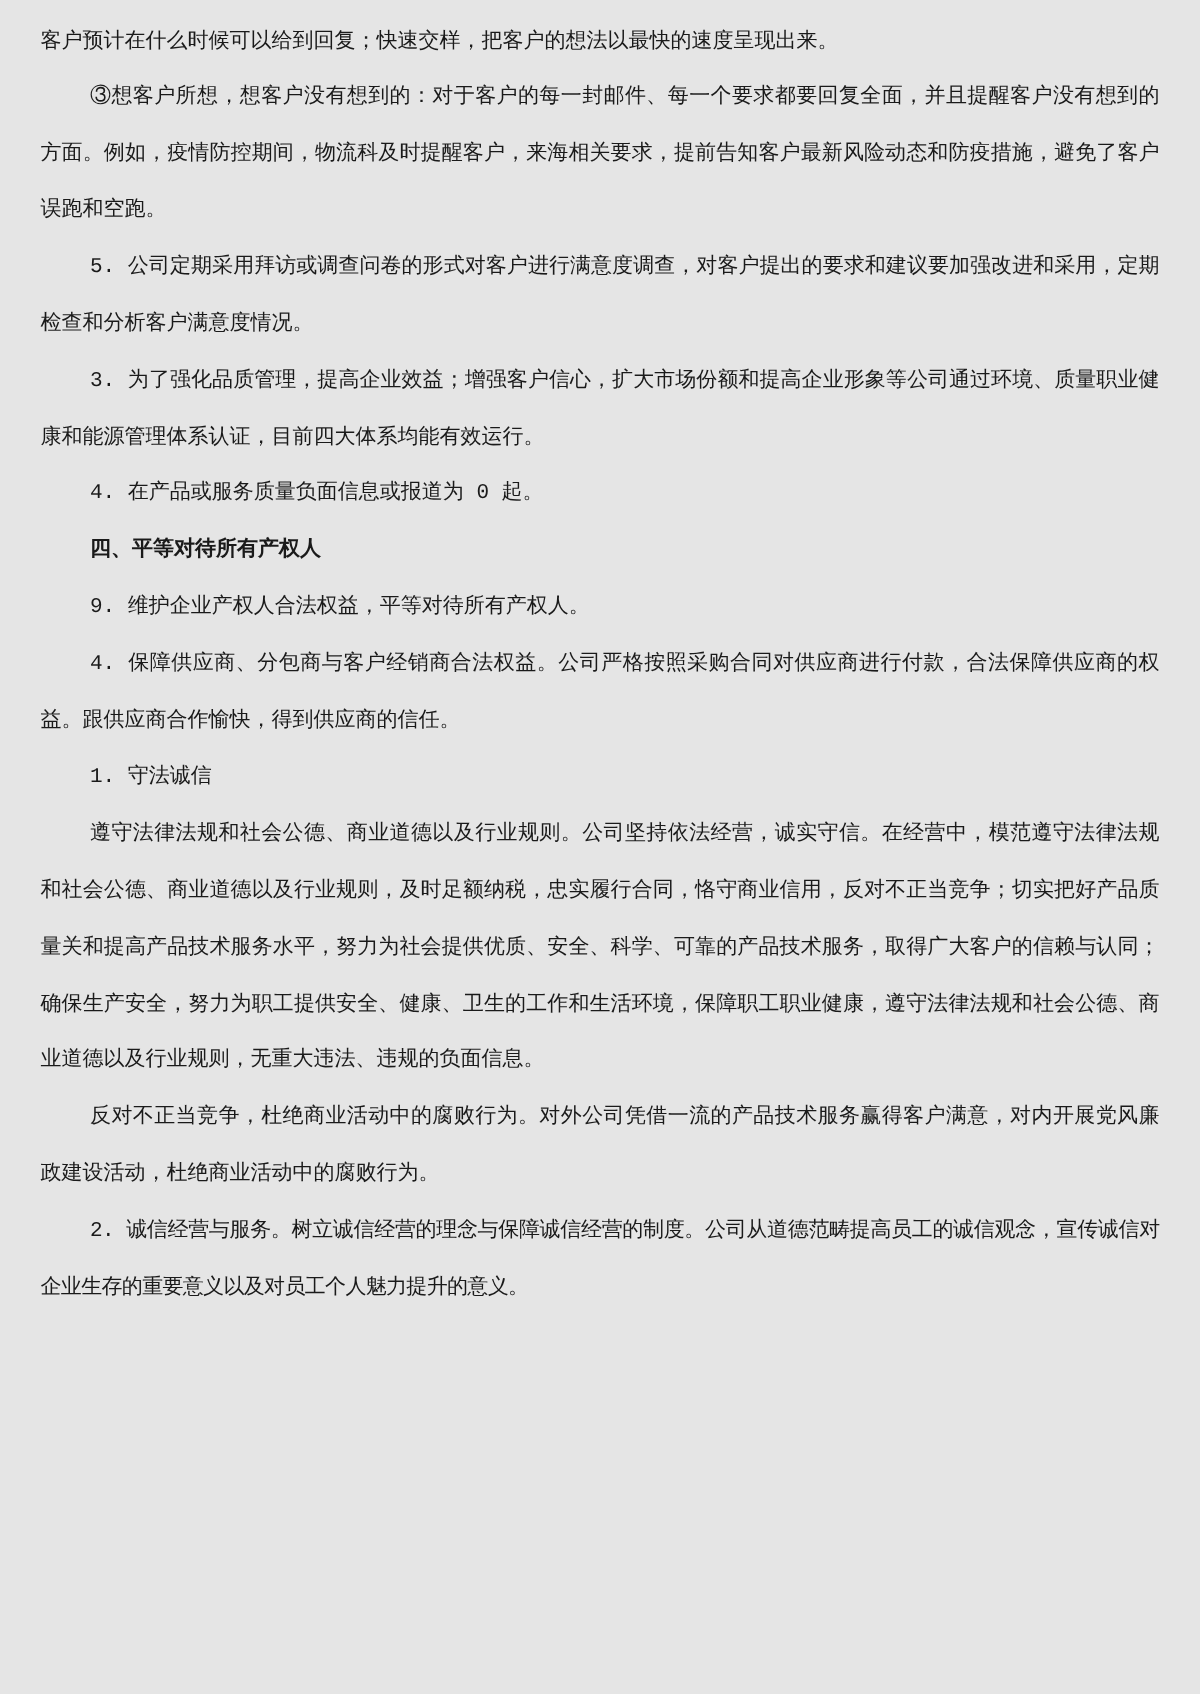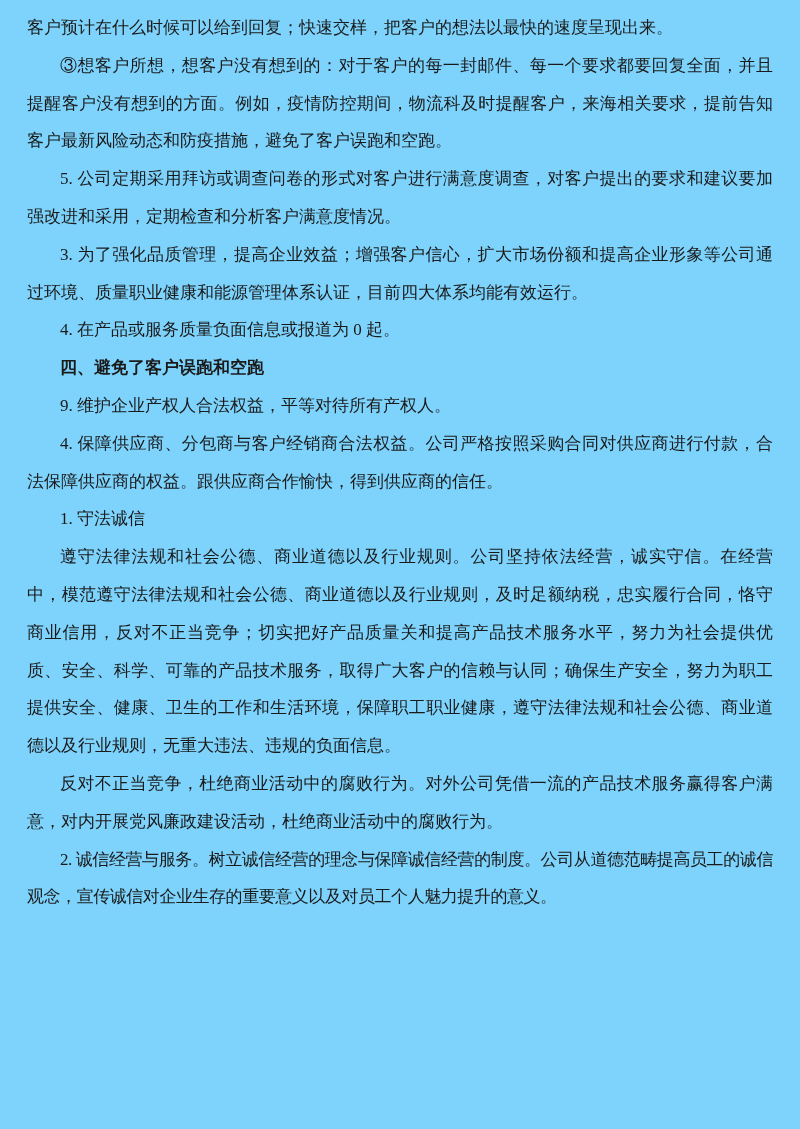--- a/index.html
+++ b/index.html
@@ -5,52 +5,53 @@
   html, body {
     margin: 0;
     padding: 0;
     background: #ffffff;
   }
   .page {
     position: relative;
     width: 800px;
     height: 1129px;
     box-sizing: border-box;
-    background: #7dd3fc;
+    background: #e5e5e5;
     overflow: hidden;
     padding: 9px 27px 0 27px;
     font-family: "Liberation Serif", "DejaVu Serif", serif;
-    font-size: 17px;
+    font-size: 14px;
     line-height: 37.8px;
     color: #1a1a1a;
     text-align: justify;
   }
   .page p {
     margin: 0;
     padding: 0;
   }
   .page p.indent {
     text-indent: 33px;
+    font-family: Liberation Mono, monospace;
   }
   .page p.heading {
     font-weight: bold;
   }
   .page p.tight {
     letter-spacing: -0.45px;
   }
 </style>
 </head>
 <body>
 
 <div class="page">
   <p>客户预计在什么时候可以给到回复；快速交样，把客户的想法以最快的速度呈现出来。</p>
   <p class="indent">③想客户所想，想客户没有想到的：对于客户的每一封邮件、每一个要求都要回复全面，并且提醒客户没有想到的方面。例如，疫情防控期间，物流科及时提醒客户，来海相关要求，提前告知客户最新风险动态和防疫措施，避免了客户误跑和空跑。</p>
   <p class="indent">5. 公司定期采用拜访或调查问卷的形式对客户进行满意度调查，对客户提出的要求和建议要加强改进和采用，定期检查和分析客户满意度情况。</p>
   <p class="indent">3. 为了强化品质管理，提高企业效益；增强客户信心，扩大市场份额和提高企业形象等公司通过环境、质量职业健康和能源管理体系认证，目前四大体系均能有效运行。</p>
   <p class="indent">4. 在产品或服务质量负面信息或报道为 0 起。</p>
-  <p class="indent heading">四、避免了客户误跑和空跑</p>
+  <p class="indent heading">四、平等对待所有产权人</p>
   <p class="indent">9. 维护企业产权人合法权益，平等对待所有产权人。</p>
   <p class="indent">4. 保障供应商、分包商与客户经销商合法权益。公司严格按照采购合同对供应商进行付款，合法保障供应商的权益。跟供应商合作愉快，得到供应商的信任。</p>
   <p class="indent">1. 守法诚信</p>
   <p class="indent">遵守法律法规和社会公德、商业道德以及行业规则。公司坚持依法经营，诚实守信。在经营中，模范遵守法律法规和社会公德、商业道德以及行业规则，及时足额纳税，忠实履行合同，恪守商业信用，反对不正当竞争；切实把好产品质量关和提高产品技术服务水平，努力为社会提供优质、安全、科学、可靠的产品技术服务，取得广大客户的信赖与认同；确保生产安全，努力为职工提供安全、健康、卫生的工作和生活环境，保障职工职业健康，遵守法律法规和社会公德、商业道德以及行业规则，无重大违法、违规的负面信息。</p>
   <p class="indent">反对不正当竞争，杜绝商业活动中的腐败行为。对外公司凭借一流的产品技术服务赢得客户满意，对内开展党风廉政建设活动，杜绝商业活动中的腐败行为。</p>
   <p class="indent tight">2. 诚信经营与服务。树立诚信经营的理念与保障诚信经营的制度。公司从道德范畴提高员工的诚信观念，宣传诚信对企业生存的重要意义以及对员工个人魅力提升的意义。</p>
 </div>
 
 </body></html>

